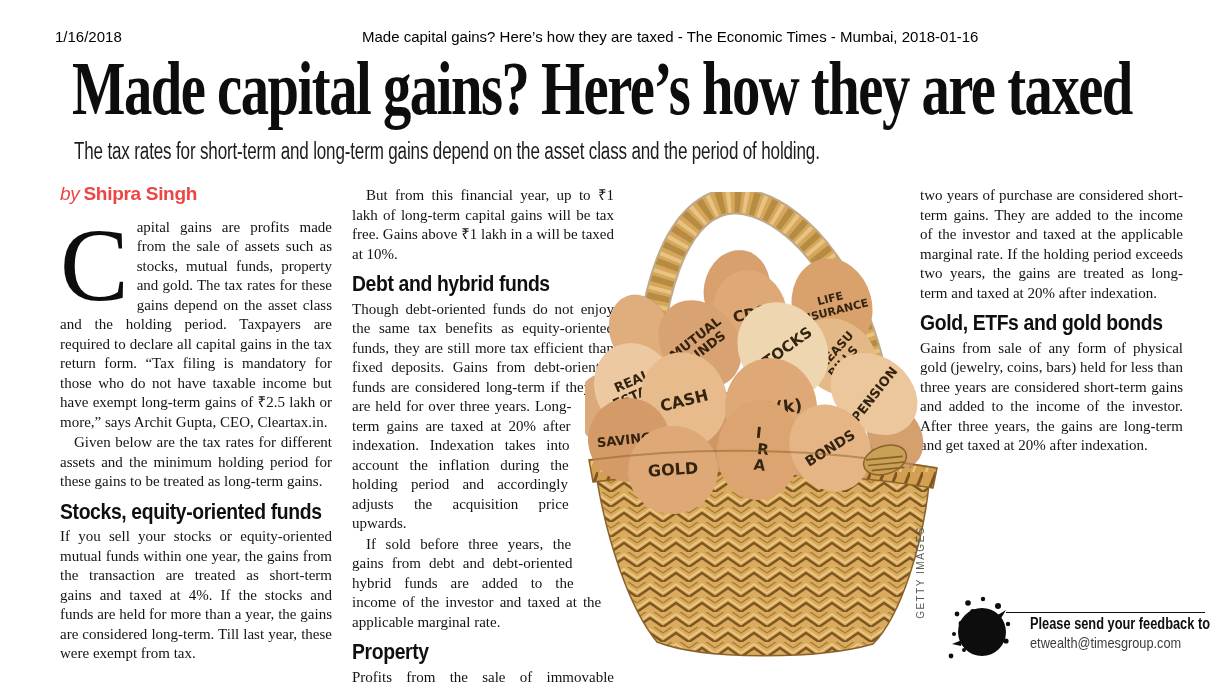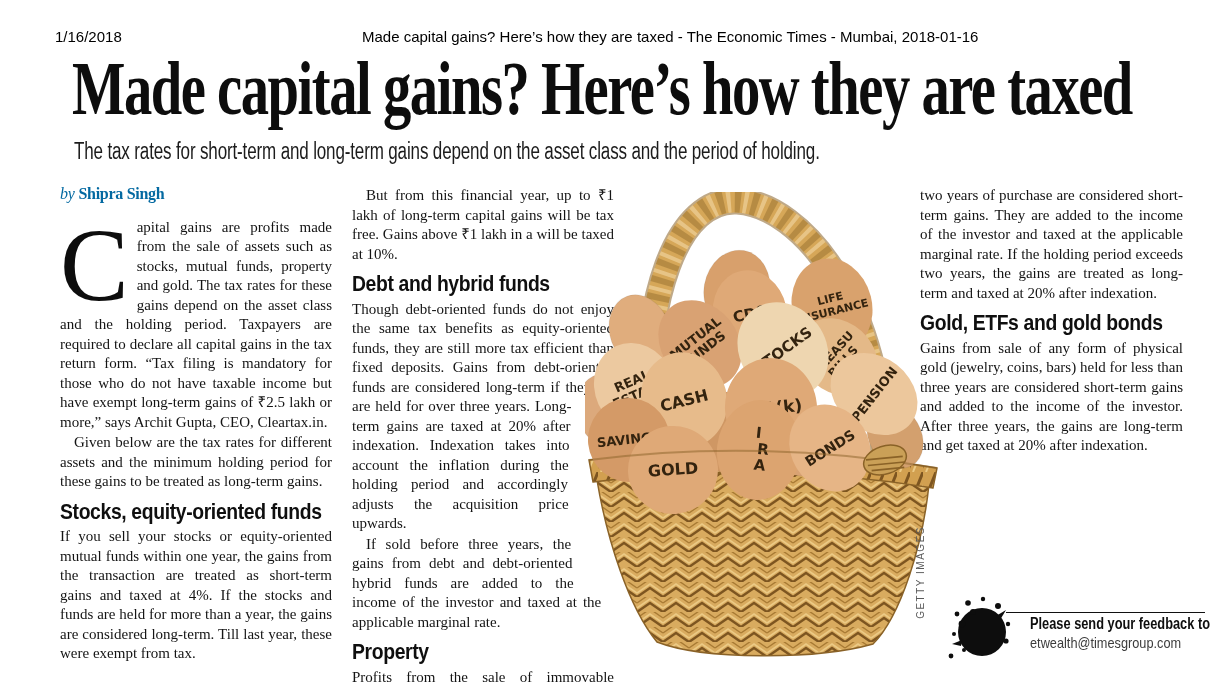--- a/index.html
+++ b/index.html
@@ -21,21 +21,21 @@
             transform:scaleX(.74);transform-origin:0 0;letter-spacing:-.2px;}
 
   
   .col{position:absolute;top:186px;font-size:15px;line-height:19.5px;
        text-align:justify;hyphens:auto;color:#141414;}
   .col1{left:60px;width:272px;top:184px;}
   .col2{left:352px;width:262px;}
   .col3{left:920px;width:263px;}
   .col p{margin:0 0 1px 0;}
   .ind{text-indent:14px;}
-  .byline{font-family:Liberation Serif, serif;font-size:16px;color:#0369a1;
+  .byline{font-family:Liberation Sans, sans-serif;font-size:19px;color:#ef4444;
           margin:0 0 14px 0;letter-spacing:-.3px;}
   .byline em{font-style:italic;font-weight:400;margin-right:4px;}
   .byline strong{font-weight:700;}
   .dropcap{float:left;font-family:"Liberation Serif",serif;font-weight:400;
            font-size:103px;line-height:82px;padding:6px 8px 0 0;color:#0d0d0d;}
   h2.sec{font-family:"Liberation Sans",sans-serif;font-weight:700;color:#0f0f0f;
          font-size:21.5px;margin:11px 0 5px 0;letter-spacing:-.4px;white-space:nowrap;
          transform:scaleX(.9);transform-origin:0 0;}
   .wrap-spacer{float:right;width:46px;height:414px;
                shape-outside:polygon(46px 0px,46px 198px,4px 222px,0px 300px,6px 392px,46px 414px);}

